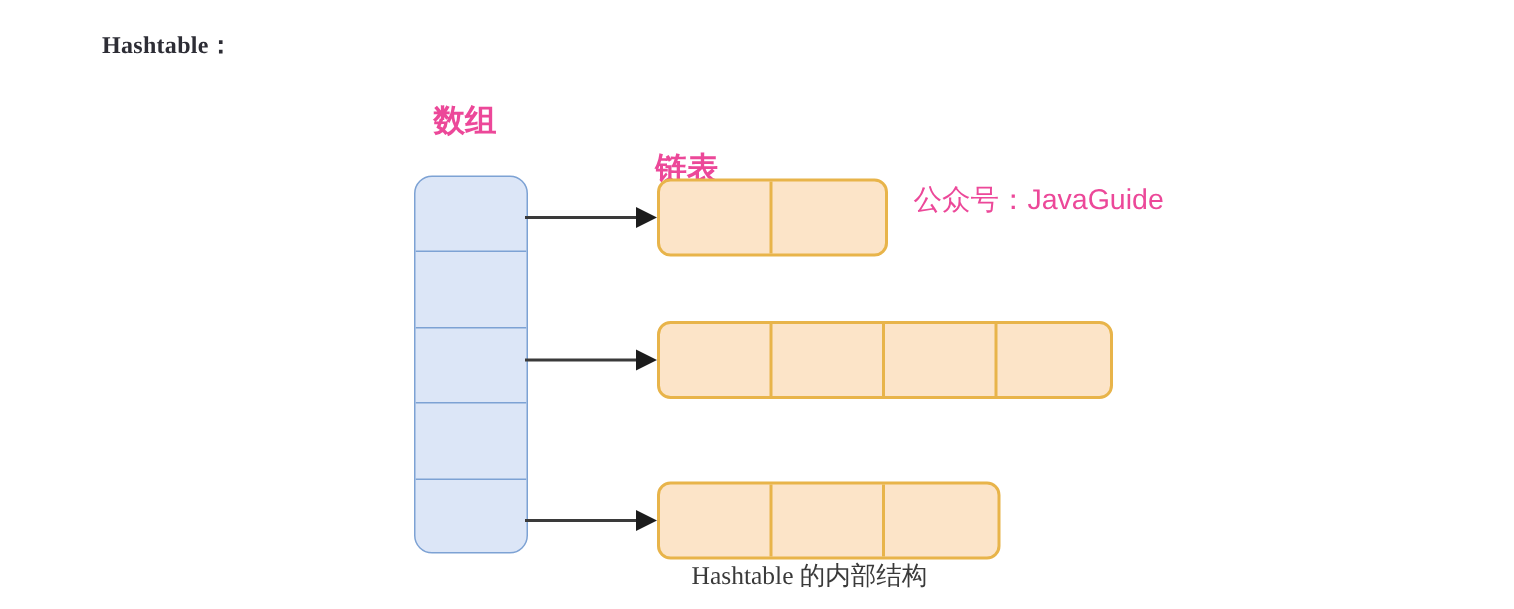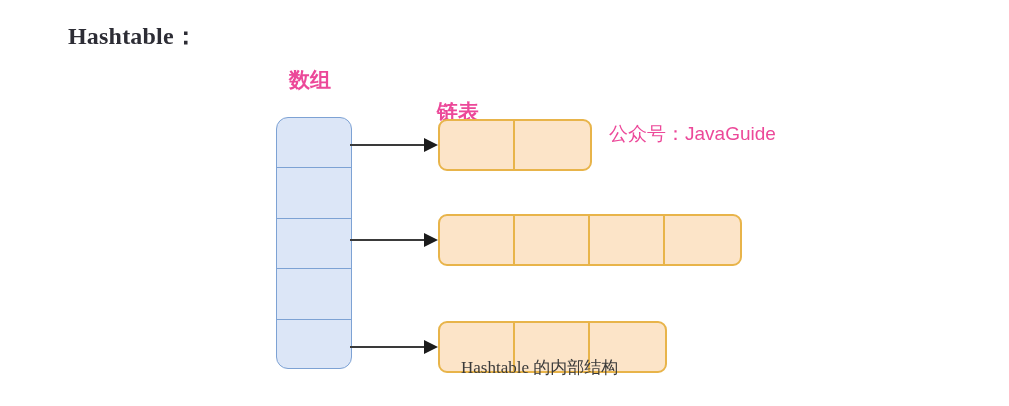--- a/index.html
+++ b/index.html
@@ -16,21 +16,21 @@
     font-family: "Liberation Sans", sans-serif;
   }
 
   
   #title {
     position: absolute;
     left: 68px;
     top: 20px;
     font-family: "Liberation Serif", serif;
     font-weight: bold;
-    font-size: 24px;
+    font-size: 16px;
     color: #2d2d35;
     letter-spacing: 0.2px;
     white-space: nowrap;
   }
 
   
   .col-heading {
     position: absolute;
     font-family: "Liberation Sans", sans-serif;
     font-size: 21px;
@@ -95,21 +95,21 @@
     top: 120px;
     font-family: "Liberation Sans", sans-serif;
     font-size: 19px;
     line-height: 27px;
     color: #ec4899;
     white-space: nowrap;
   }
   #caption {
     position: absolute;
     left: 461px;
-    top: 356px;
+    top: 372px;
     font-family: "Liberation Serif", serif;
     font-size: 17px;
     color: #3a3a3a;
     white-space: nowrap;
   }
   #watermark-csdn {
     position: absolute;
     left: 869px;
     top: 375px;
     font-family: "Liberation Sans", sans-serif;

